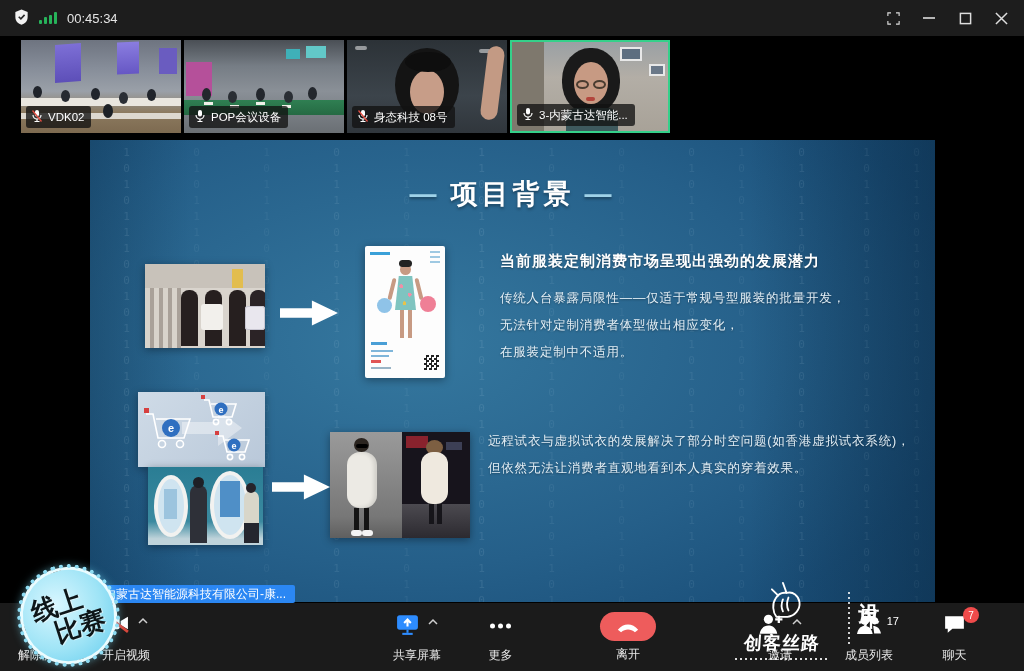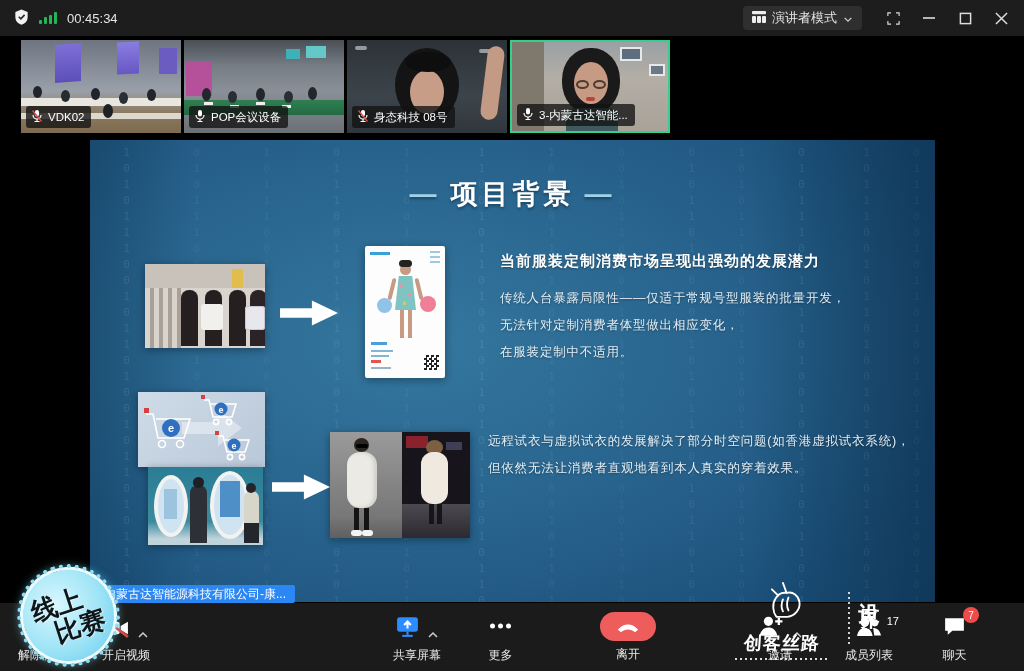--- a/index.html
+++ b/index.html
@@ -56,21 +56,21 @@
 
   
   .speaker-tag { position:absolute; left:95px; bottom:0px; height:18px; line-height:18px; background:#2b87f3;
                  color:#fff; font-size:12px; padding:0 9px; border-radius:2px; white-space:nowrap;
                  max-width:225px; overflow:hidden; z-index:4; }
 
   
   .toolbar { position:absolute; left:0; right:0; bottom:0; height:68px; background:#1b1b1b; z-index:10; }
   .tbtn { position:absolute; top:9px; display:flex; flex-direction:column; align-items:center; gap:5px;
           color:#e8e8e8; font-size:12px; cursor:default; }
-  .icon-row { display:flex; align-items:flex-end; gap:7px; height:30px; }
+  .icon-row { display:flex; align-items:flex-start; gap:7px; height:30px; }
   .leave-pill { width:56px; height:29px; border-radius:15px; background:#ee5c5c;
                 display:flex; align-items:center; justify-content:center; }
   .badge { position:absolute; min-width:16px; height:16px; border-radius:8px; background:#f04b4b; color:#fff;
            font-size:10px; display:flex; align-items:center; justify-content:center; padding:0 3px; z-index:12; }
   .count17 { position:absolute; top:3px; right:-16px; color:#fff; font-size:11px; z-index:12; }
 
   
   .wm { position:absolute; z-index:14; color:#fff; pointer-events:none; }
   .stamp { left:20px; top:567px; width:97px; height:97px; border-radius:50%;
            background:radial-gradient(circle at 40% 35%, #d9f7ff 0%, #9fe4f6 55%, #62ccee 100%);
@@ -107,36 +107,20 @@
       </span>
       <span class="sigbars">
         <span style="height:4px"></span>
           <span style="height:7px"></span>
           <span style="height:9px"></span>
           <span style="height:12px"></span>
       </span>
       <span>00:45:34</span>
     </div>
     <div class="tb-right">
-      <div class="mode-box">
-        <span>
-          <svg width="14" height="12" viewBox="0 0 14 12">
-              <rect x="0" y="0" width="14" height="3.2" rx="1" fill="#eee"></rect>
-              <rect x="0" y="5" width="4" height="7" rx="1" fill="#eee"></rect>
-              <rect x="5" y="5" width="4" height="7" rx="1" fill="#eee"></rect>
-              <rect x="10" y="5" width="4" height="7" rx="1" fill="#eee"></rect>
-            </svg>
-        </span>
-        <span>演讲者模式</span>
-        <span>
-          <svg width="10" height="7" viewBox="0 0 12 8">
-              <path d="M2,2 L6,6 L10,2" stroke="#cfcfcf" stroke-width="1.5" fill="none"></path>
-            </svg>
-        </span>
-      </div>
       <span class="winbtn">
         <svg width="15" height="15" viewBox="0 0 24 24" fill="none" stroke="#ddd" stroke-width="1.8">
             <path d="M3,8 V3 H8 M16,3 H21 V8 M21,16 V21 H16 M8,21 H3 V16"></path>
           </svg>
       </span>
       <span class="winbtn">
         <svg width="14" height="14" viewBox="0 0 14 14">
             <line x1="1" y1="7" x2="13" y2="7" stroke="#ddd" stroke-width="1.6"></line>
           </svg>
       </span>

